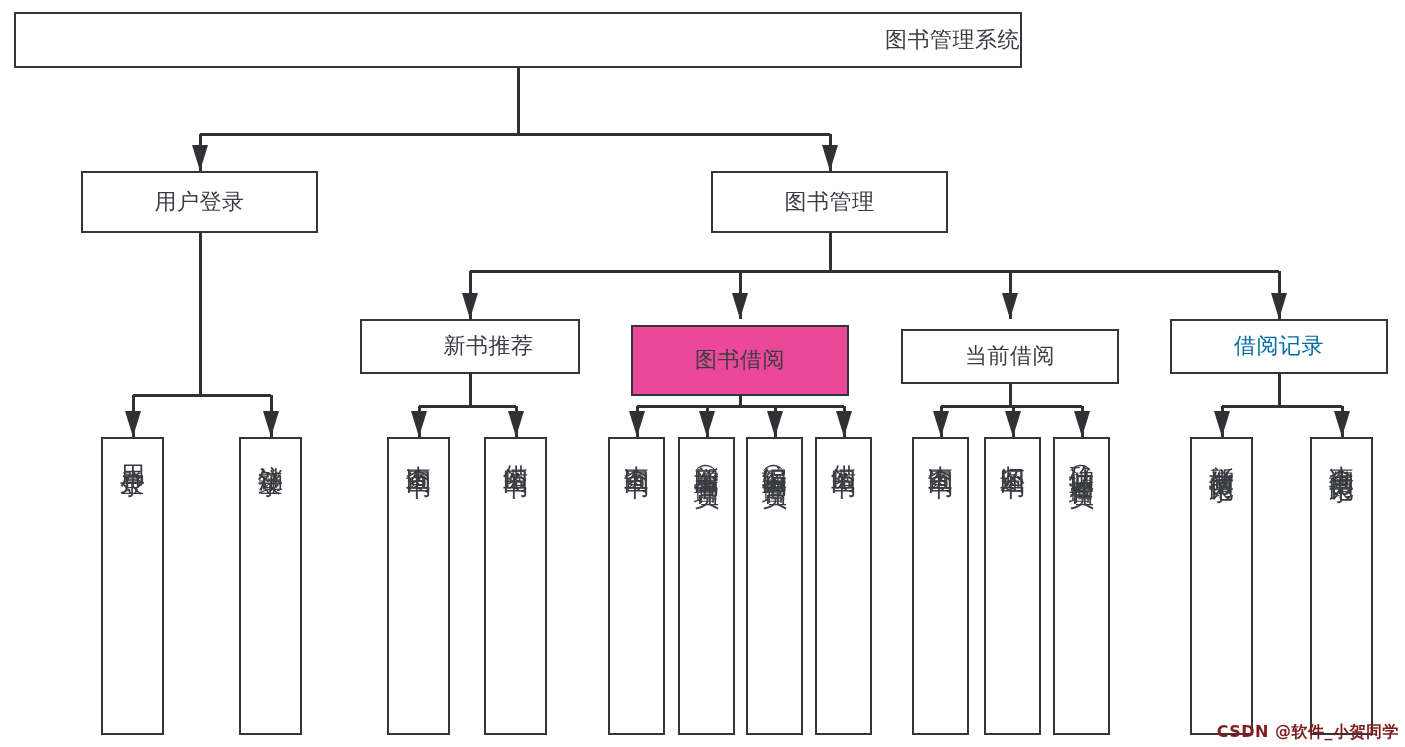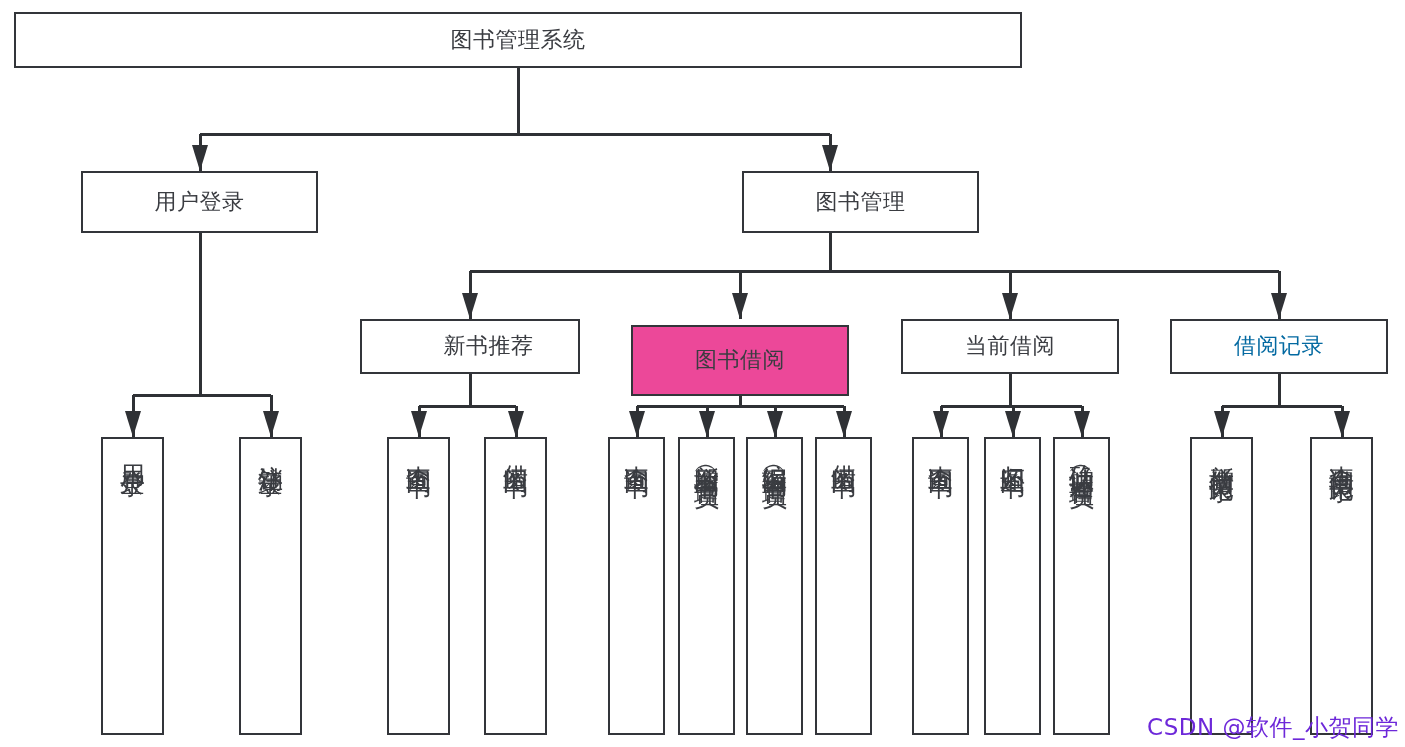--- a/index.html
+++ b/index.html
@@ -52,25 +52,26 @@
     writing-mode: vertical-rl;
     text-orientation: upright;
     font-size: 25px;
     letter-spacing: 3px;
     line-height: 1;
   }
   #watermark {
     position: absolute;
     right: 6px;
     bottom: 4px;
-    font-size: 23px;
-    color: #6d28d9;
+    font-size: 16px;
+    color: #7f1d1d;
     letter-spacing: 0.5px;
     white-space: nowrap;
     pointer-events: none;
+    font-weight: bold;
   }
 </style>
 </head>
 <body>
 
 <div id="canvas">
   <svg id="wires" viewBox="0 0 1405 747" preserveAspectRatio="none">
       <line x1="518" y1="68" x2="518" y2="134" stroke="#2f3135" stroke-width="3" shape-rendering="crispEdges"></line>
       <line x1="200" y1="134" x2="830" y2="134" stroke="#2f3135" stroke-width="3" shape-rendering="crispEdges"></line>
       <line x1="200" y1="134" x2="200" y2="171" stroke="#2f3135" stroke-width="3" shape-rendering="crispEdges"></line>
@@ -118,36 +119,36 @@
       <line x1="1082" y1="406" x2="1082" y2="437" stroke="#2f3135" stroke-width="3" shape-rendering="crispEdges"></line>
       <path d="M 1074 411 L 1090 411 L 1082 437 Z" fill="#2f3135"></path>
       <line x1="1279" y1="374" x2="1279" y2="406" stroke="#2f3135" stroke-width="3" shape-rendering="crispEdges"></line>
       <line x1="1222" y1="406" x2="1342" y2="406" stroke="#2f3135" stroke-width="3" shape-rendering="crispEdges"></line>
       <line x1="1222" y1="406" x2="1222" y2="437" stroke="#2f3135" stroke-width="3" shape-rendering="crispEdges"></line>
       <path d="M 1214 411 L 1230 411 L 1222 437 Z" fill="#2f3135"></path>
       <line x1="1342" y1="406" x2="1342" y2="437" stroke="#2f3135" stroke-width="3" shape-rendering="crispEdges"></line>
       <path d="M 1334 411 L 1350 411 L 1342 437 Z" fill="#2f3135"></path>
     </svg>
   <div id="nodes">
-      <div class="node horiz" style="left: 14px; top: 12px; width: 1008px; height: 56px; border-color: rgb(51, 53, 58); background: rgb(255, 255, 255);">
+      <div class="node horiz" style="left: 14px; top: 12px; width: 1008px; height: 56px; border-color: rgb(51, 53, 58); background: rgb(255, 255, 255); justify-content: flex-end;">
         <span class="node-label" style="color: rgb(58, 60, 65);">图书管理系统</span>
       </div>
       <div class="node horiz" style="left: 81px; top: 171px; width: 237px; height: 62px; border-color: rgb(51, 53, 58); background: rgb(255, 255, 255);">
         <span class="node-label" style="color: rgb(58, 60, 65);">用户登录</span>
       </div>
-      <div class="node horiz" style="left: 711px; top: 171px; width: 237px; height: 62px; border-color: rgb(51, 53, 58); background: rgb(255, 255, 255); margin-left: 31px;">
+      <div class="node horiz" style="left: 711px; top: 171px; width: 237px; height: 62px; border-color: rgb(51, 53, 58); background: rgb(255, 255, 255);">
         <span class="node-label" style="color: rgb(58, 60, 65);">图书管理</span>
       </div>
       <div class="node horiz" style="left: 360px; top: 319px; width: 220px; height: 55px; border-color: rgb(51, 53, 58); background: rgb(255, 255, 255);">
         <span class="node-label" style="color: rgb(58, 60, 65); margin-left: 37px;">新书推荐</span>
       </div>
       <div class="node horiz" style="left: 631px; top: 325px; width: 218px; height: 71px; border-color: rgb(51, 53, 58); background: #ec4899;">
         <span class="node-label" style="color: rgb(58, 60, 65);">图书借阅</span>
       </div>
-      <div class="node horiz" style="left: 901px; top: 319px; width: 218px; height: 55px; border-color: rgb(51, 53, 58); background: rgb(255, 255, 255);">
+      <div class="node horiz" style="left: 901px; top: 329px; width: 218px; height: 55px; border-color: rgb(51, 53, 58); background: rgb(255, 255, 255);">
         <span class="node-label" style="color: rgb(58, 60, 65);">当前借阅</span>
       </div>
       <div class="node horiz" style="left: 1170px; top: 319px; width: 218px; height: 55px; border-color: rgb(51, 53, 58); background: rgb(255, 255, 255);">
         <span class="node-label" style="color: #0369a1;">借阅记录</span>
       </div>
       <div class="node vert" style="left: 101px; top: 437px; width: 63px; height: 298px; border-color: rgb(51, 53, 58); background: rgb(255, 255, 255);">
         <span class="node-label" style="color: rgb(58, 60, 65);">用户登录</span>
       </div>
       <div class="node vert" style="left: 239px; top: 437px; width: 63px; height: 298px; border-color: rgb(51, 53, 58); background: rgb(255, 255, 255);">
         <span class="node-label" style="color: rgb(58, 60, 65);">注销登录</span>

